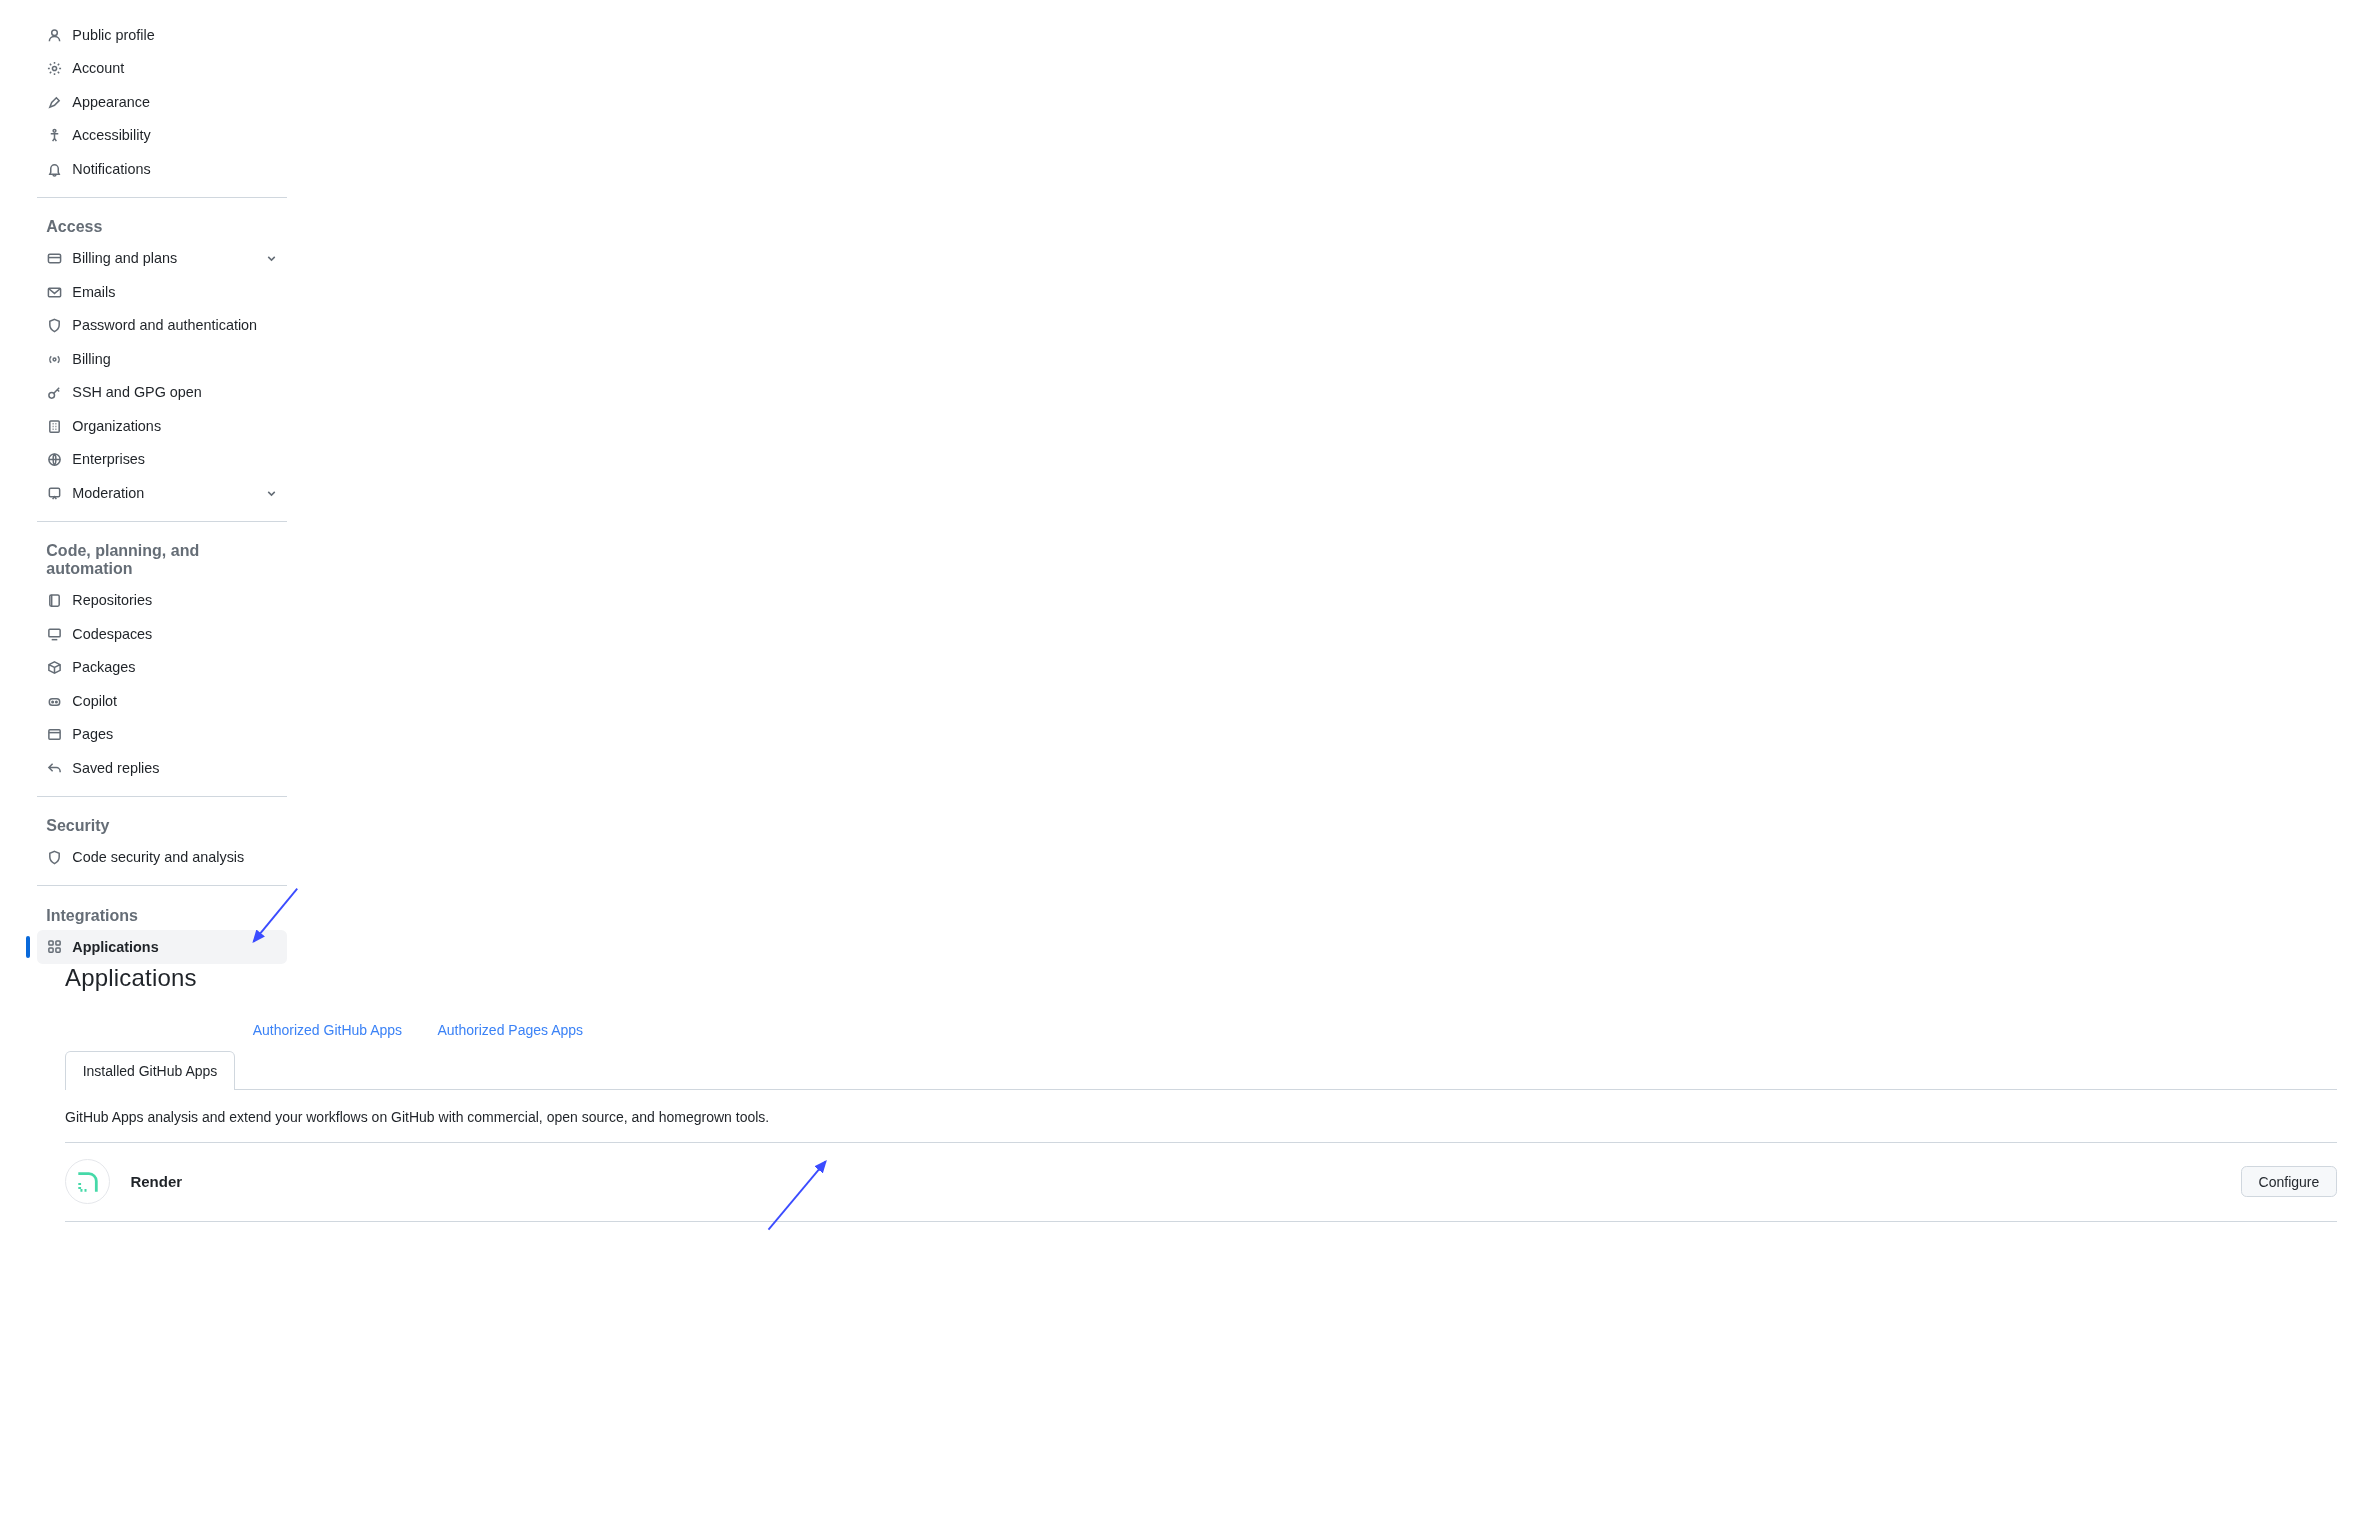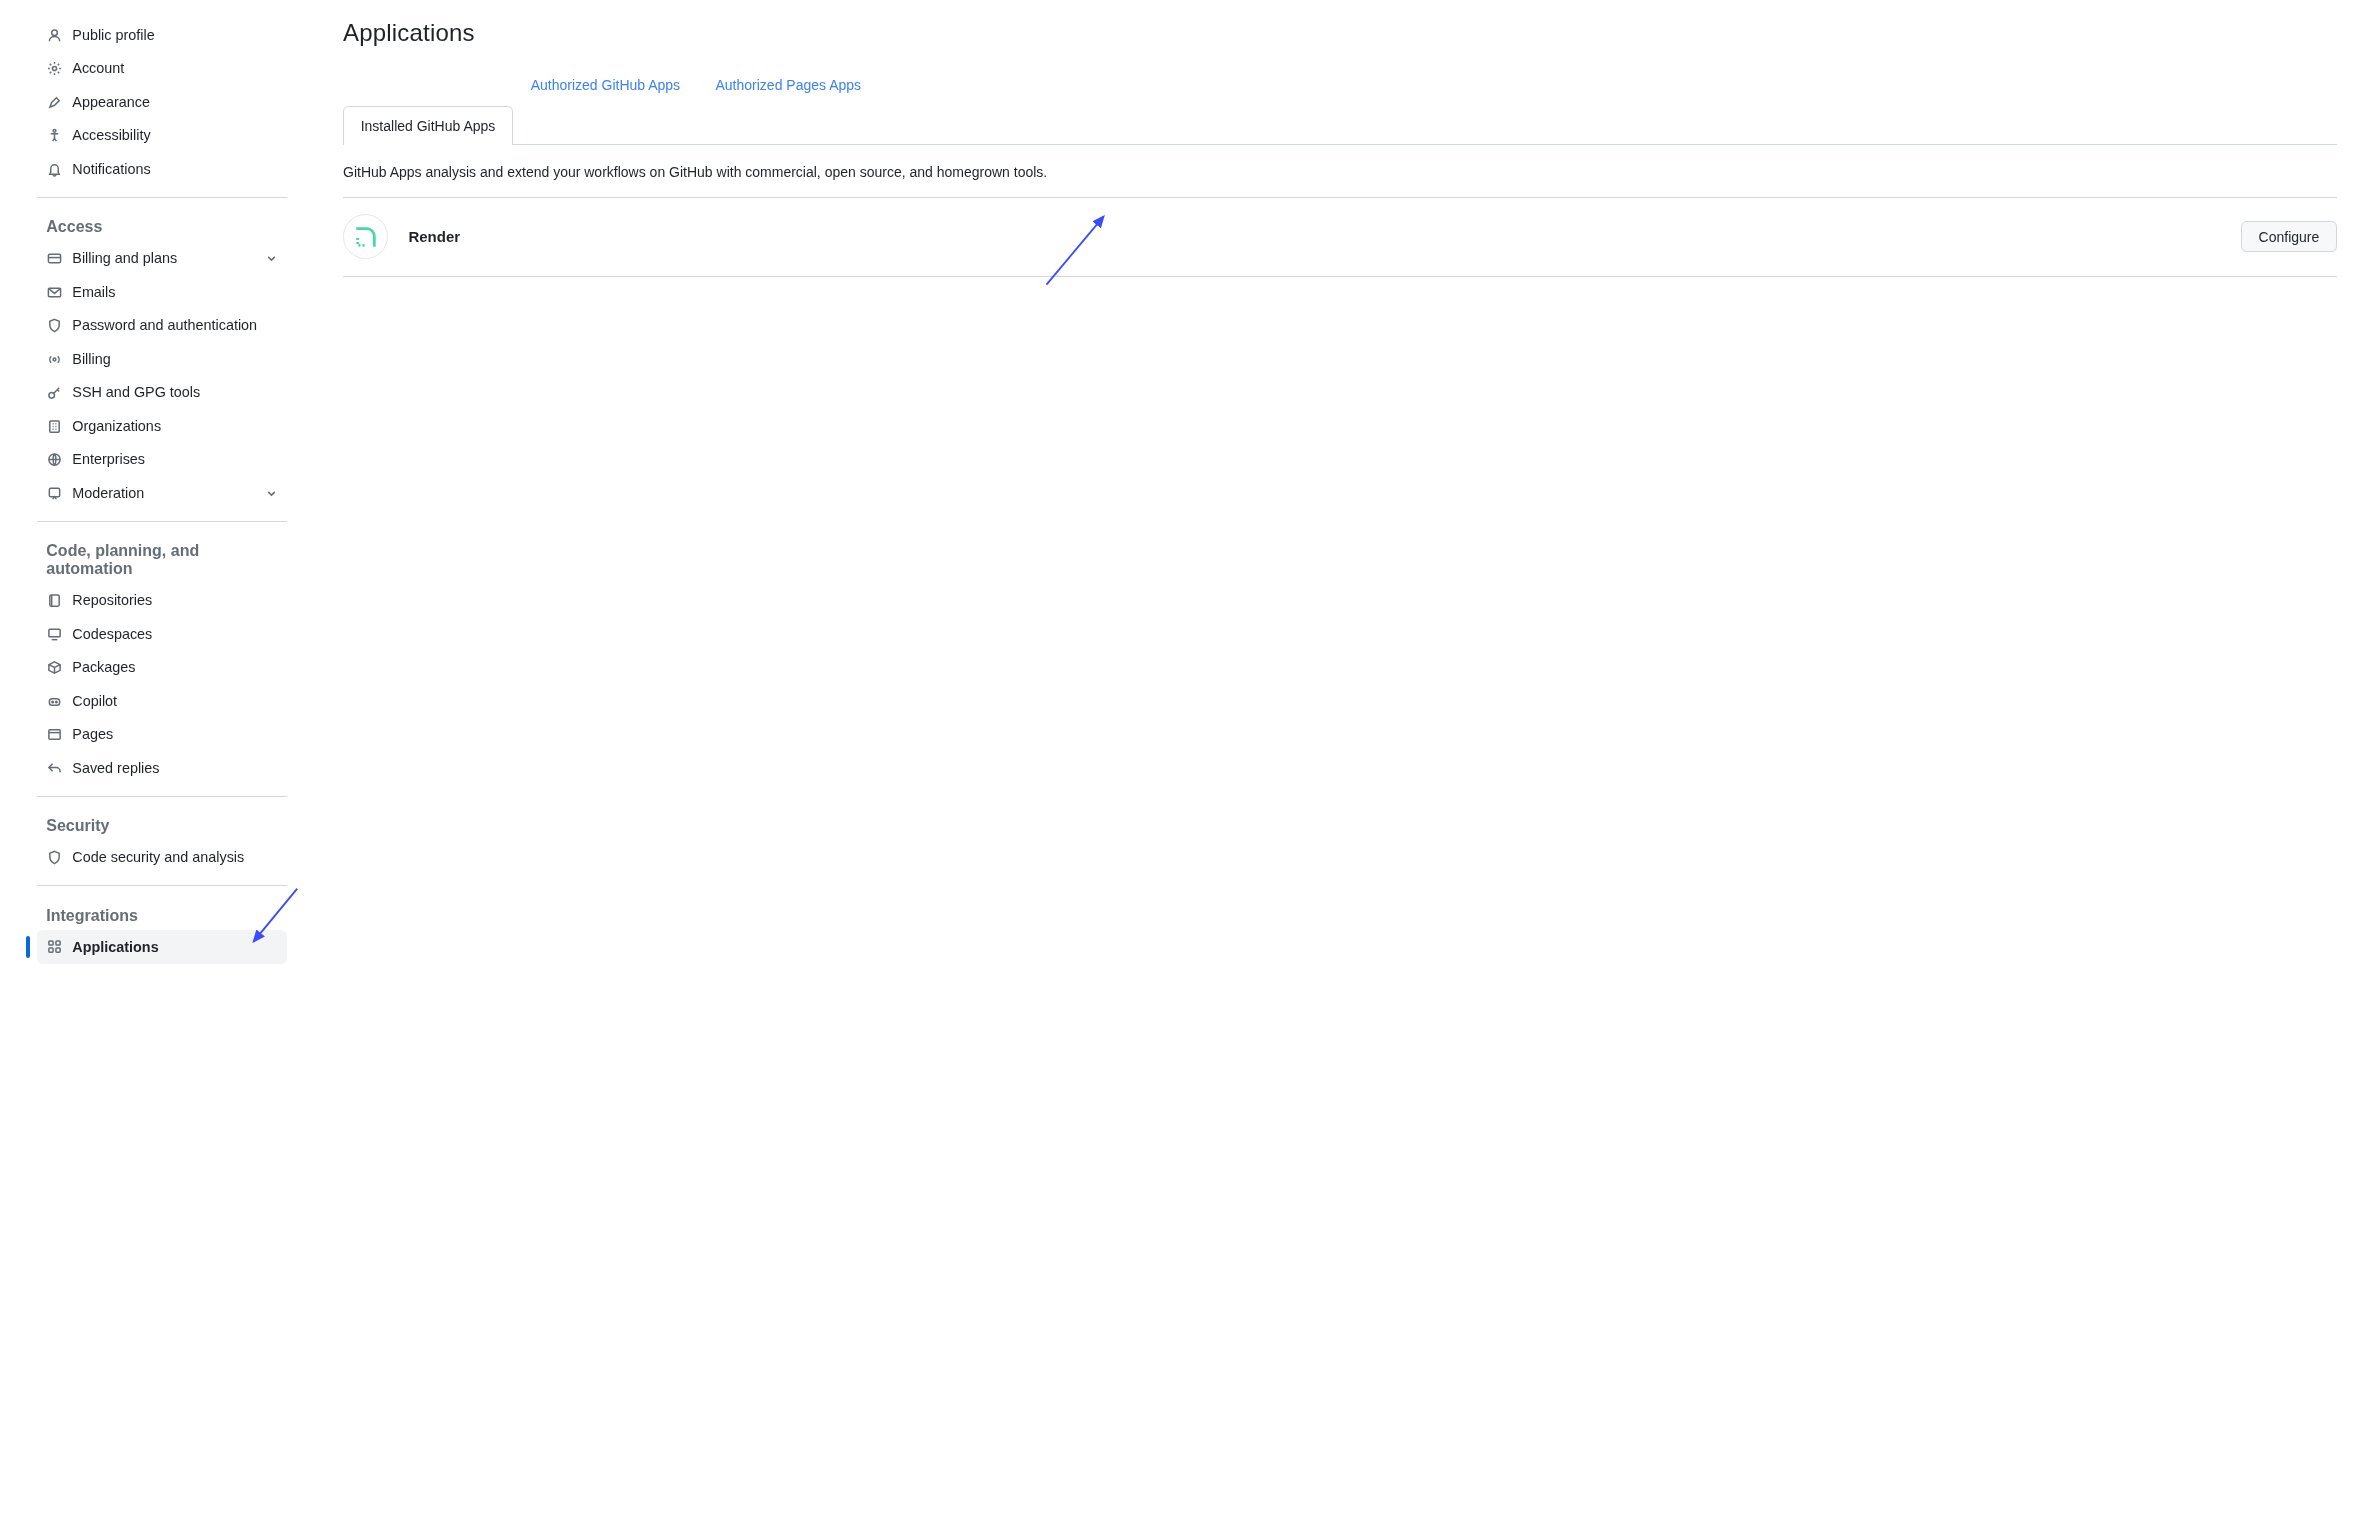--- a/index.html
+++ b/index.html
@@ -7,20 +7,21 @@
     font-family: -apple-system, BlinkMacSystemFont, "Segoe UI", Helvetica, Arial, sans-serif;
     color: #1f2328;
     background: #ffffff;
     font-size: 13px;
   }
   .page {
     display: flex;
     width: 100%;
     min-height: 100vh;
     padding: 18.6px 37px 37px 37px;
+    flex-direction: column;
   }
   .sidebar {
     width: 278px;
     flex-shrink: 0;
     padding-right: 28px;
   }
   .nav-list { list-style: none; }
   .nav-item {
     display: flex;
     align-items: center;
@@ -252,21 +253,21 @@
           </span>
         <span>Billing</span>
       </li>
       <li class="nav-item">
         <span class="nav-icon">
             <svg viewBox="0 0 16 16">
               <circle cx="5" cy="11" r="3"></circle>
               <path d="M7 9l6-6M11 5l2 2"></path>
             </svg>
           </span>
-        <span>SSH and GPG tools</span>
+        <span>SSH and GPG open</span>
       </li>
       <li class="nav-item">
         <span class="nav-icon">
             <svg viewBox="0 0 16 16">
               <rect x="3" y="2" width="10" height="12" rx="1"></rect>
               <path d="M6 5h1M9 5h1M6 8h1M9 8h1M6 11h1M9 11h1"></path>
             </svg>
           </span>
         <span>Organizations</span>
       </li>

